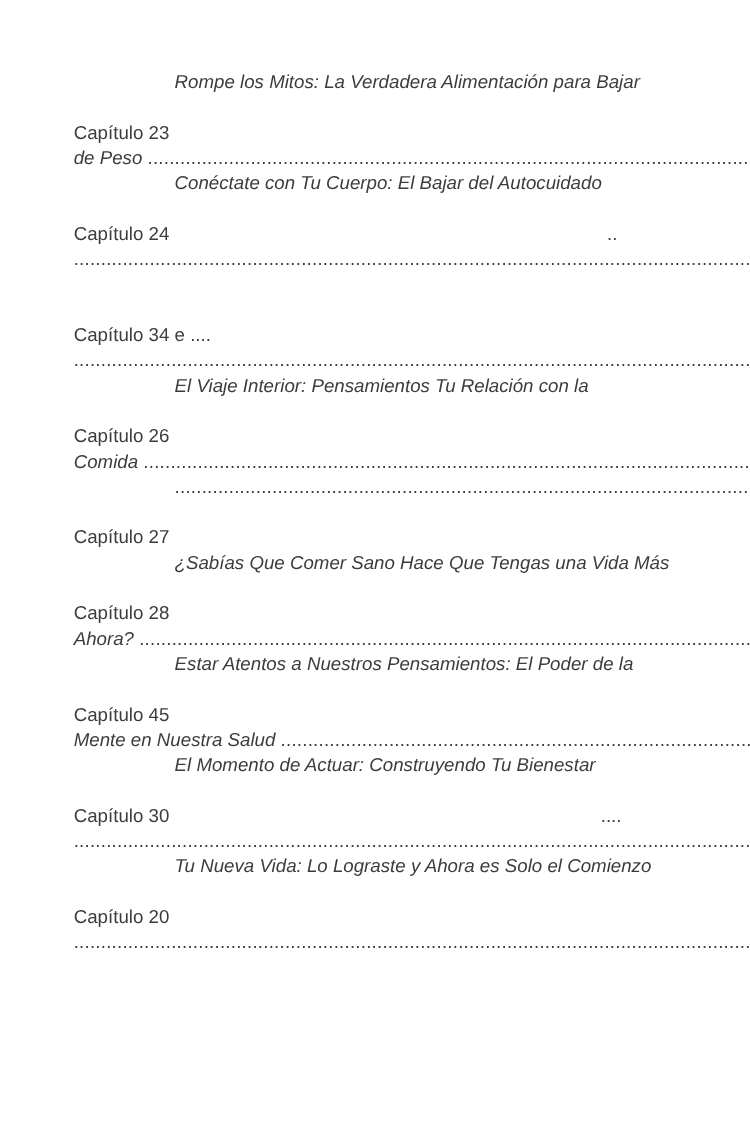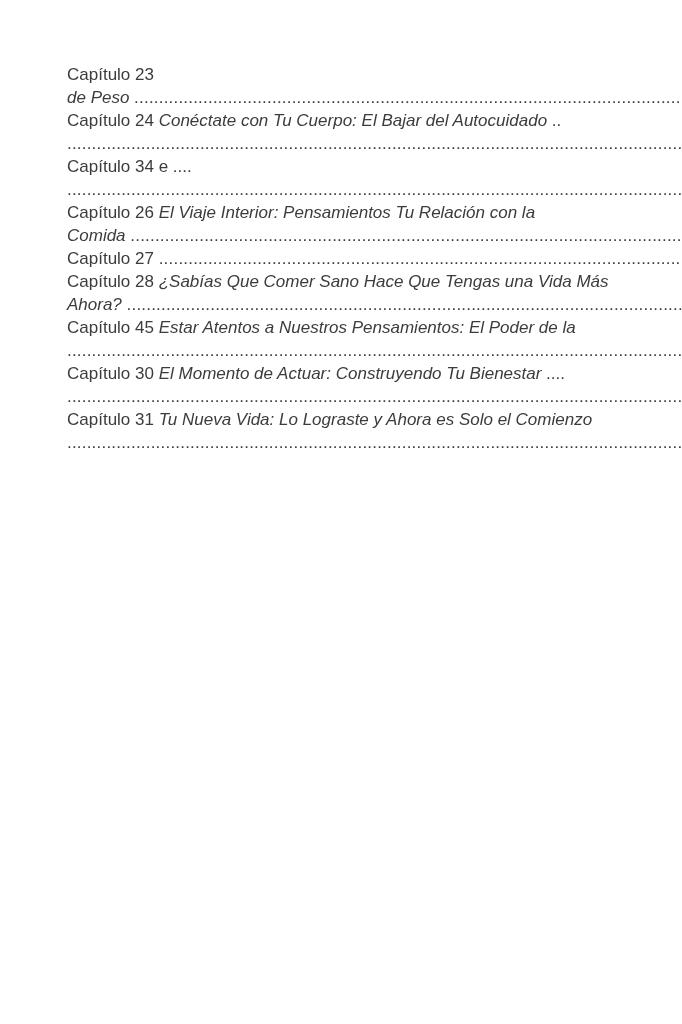--- a/index.html
+++ b/index.html
@@ -24,46 +24,46 @@
     font-size: 17px;
     line-height: 23px;
   }
   .toc-line {
     display: flex;
     white-space: pre;
   }
   .toc-line > span {
     flex: 0 0 auto;
   }
-  .rm { font-style: normal; }
+  .rm { font-style: normal; margin-top: 46px; }
   .it { font-style: italic; }
   .fill {
     flex: 1 1 auto;
     min-width: 0;
     overflow: hidden;
     font-style: normal;
     letter-spacing: 0.2px;
   }
 </style>
 </head>
 <body>
 
 <div class="page">
   <div class="toc">
-      <div class="toc-line"><span class="rm">Capítulo 23 </span></div>
+      <div class="toc-line"><span class="rm">Capítulo 23 </span><span class="it">Rompe los Mitos: La Verdadera Alimentación para Bajar</span></div>
       <div class="toc-line"><span class="it">de Peso </span><span class="fill">............................................................................................................................................................................................................................</span></div>
       <div class="toc-line"><span class="rm">Capítulo 24 </span><span class="it">Conéctate con Tu Cuerpo: El Bajar del Autocuidado</span><span class="rm"> ..</span></div>
       <div class="toc-line"><span class="fill">............................................................................................................................................................................................................................</span></div>
       <div class="toc-line"><span class="rm">Capítulo 34 </span><span class="rm">e ....</span></div>
       <div class="toc-line"><span class="fill">............................................................................................................................................................................................................................</span></div>
       <div class="toc-line"><span class="rm">Capítulo 26 </span><span class="it">El Viaje Interior: Pensamientos Tu Relación con la</span></div>
       <div class="toc-line"><span class="it">Comida </span><span class="fill">............................................................................................................................................................................................................................</span></div>
       <div class="toc-line"><span class="rm">Capítulo 27 </span><span class="fill">............................................................................................................................................................................................................................</span></div>
       <div class="toc-line"><span class="rm">Capítulo 28 </span><span class="it">¿Sabías Que Comer Sano Hace Que Tengas una Vida Más</span></div>
       <div class="toc-line"><span class="it">Ahora? </span><span class="fill">............................................................................................................................................................................................................................</span></div>
       <div class="toc-line"><span class="rm">Capítulo 45 </span><span class="it">Estar Atentos a Nuestros Pensamientos: El Poder de la</span></div>
-      <div class="toc-line"><span class="fill">............................................................................................................................................................................................................................</span></div>
+      <div class="toc-line"><span class="it">Mente en Nuestra Salud </span><span class="fill">............................................................................................................................................................................................................................</span></div>
       <div class="toc-line"><span class="rm">Capítulo 30 </span><span class="it">El Momento de Actuar: Construyendo Tu Bienestar</span><span class="rm"> ....</span></div>
       <div class="toc-line"><span class="fill">............................................................................................................................................................................................................................</span></div>
-      <div class="toc-line"><span class="rm">Capítulo 31 </span><span class="it">Tu Nueva Vida: Lo Lograste y Ahora es Solo el Comienzo</span></div>
+      <div class="toc-line"><span class="rm">Capítulo 20 </span><span class="it">Tu Nueva Vida: Lo Lograste y Ahora es Solo el Comienzo</span></div>
       <div class="toc-line"><span class="fill">............................................................................................................................................................................................................................</span></div>
     </div>
 </div>
 
 </body></html>

